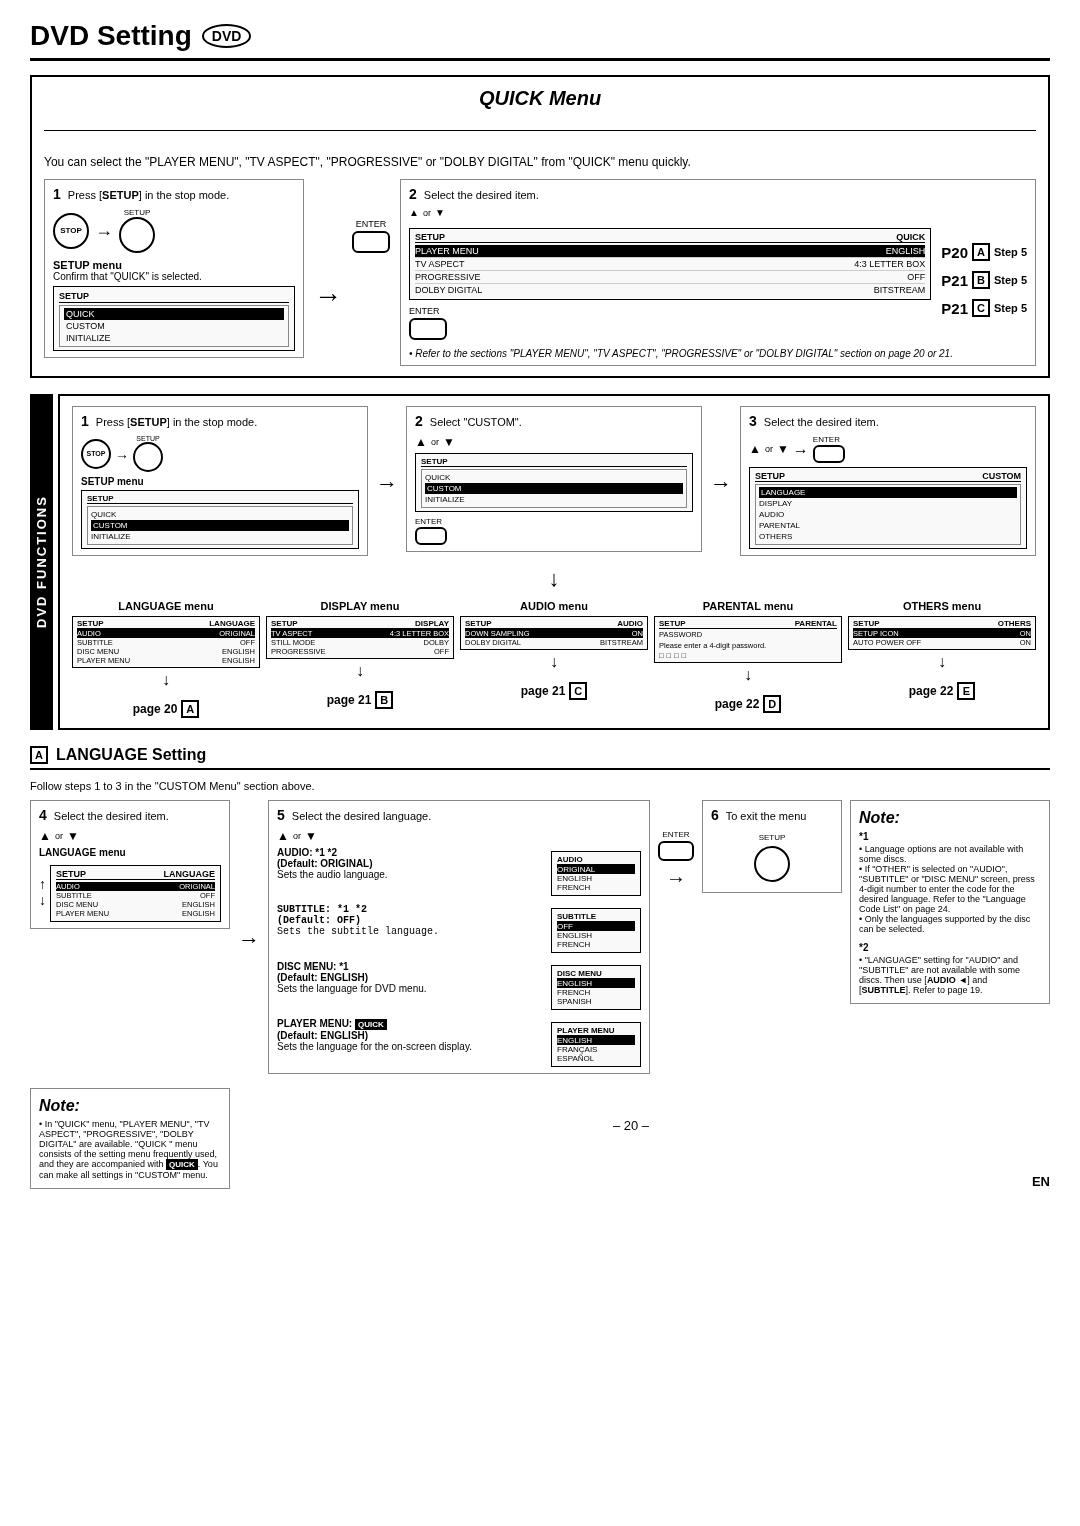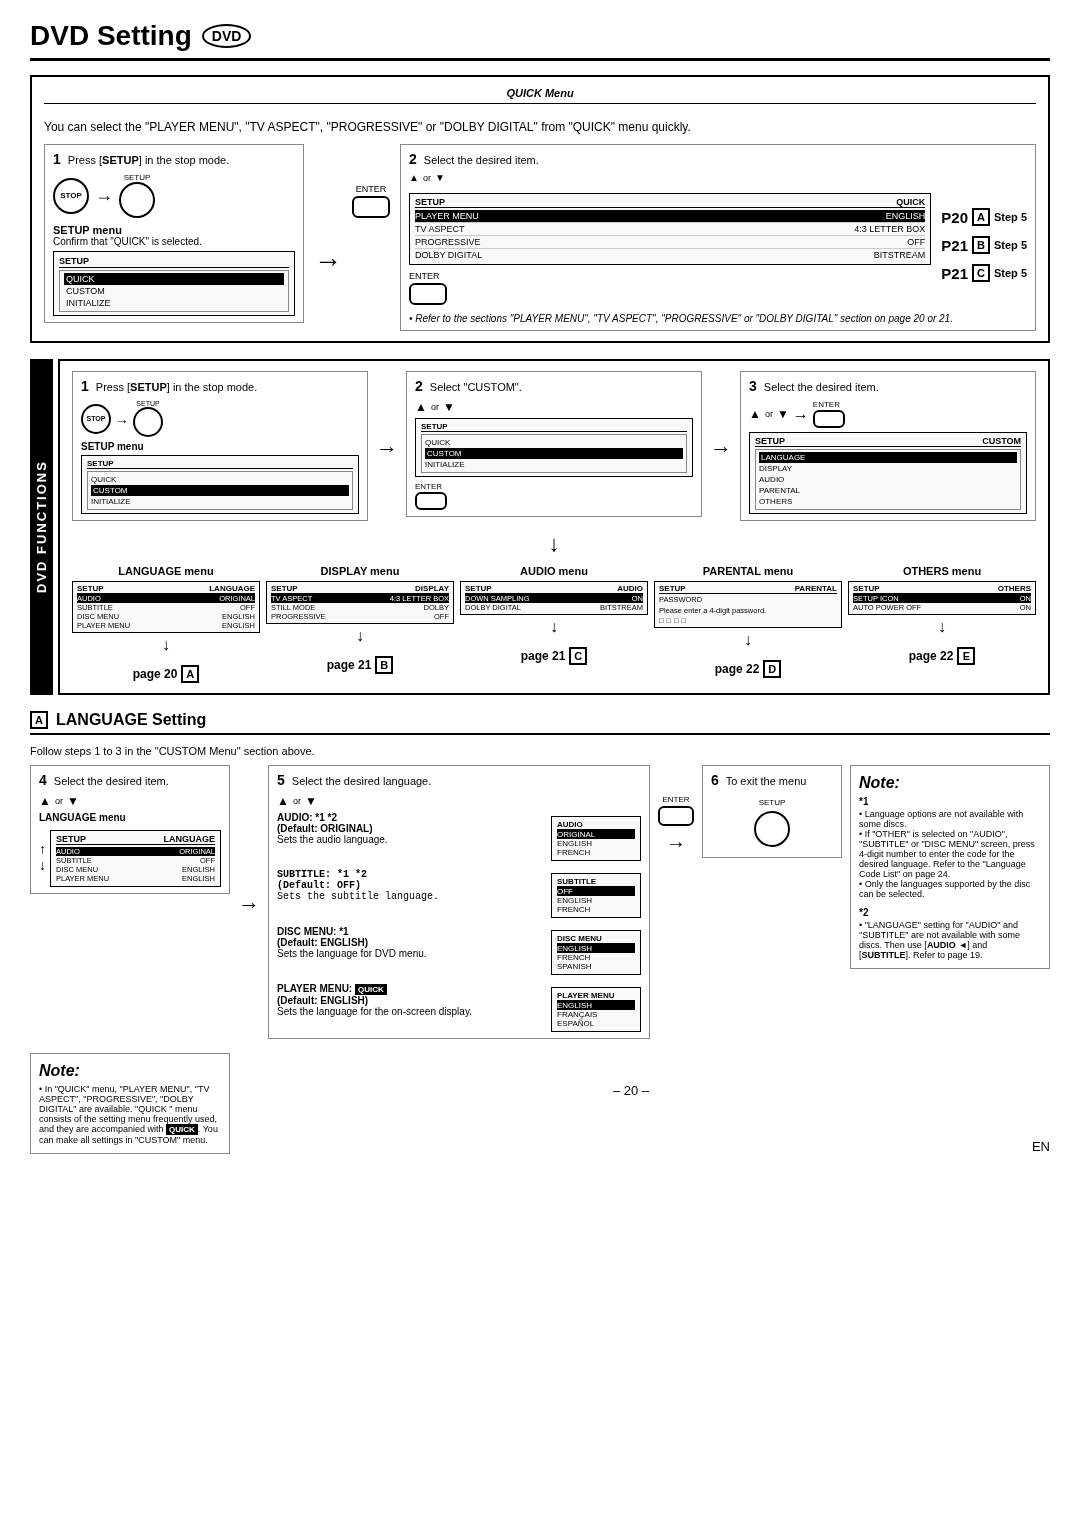--- a/index.html
+++ b/index.html
@@ -24,25 +24,25 @@
     }
 
     .section-box {
       border: 2px solid #000;
       margin-bottom: 16px;
       padding: 10px 12px;
     }
     .section-title {
       font-style: italic;
       font-weight: bold;
-      font-size: 11px;
+      font-size: 20px;
       text-align: center;
-      margin-bottom: 16px;
+      margin-bottom: 24px;
       border-bottom: 1px solid #000;
-      padding-bottom: 4px;
+      padding-bottom: 20px;
     }
     .intro-text {
       font-size: 12px;
       margin-bottom: 10px;
     }
 
     
     .steps-row {
       display: flex;
       gap: 10px;
@@ -771,15 +771,15 @@
       <div class="note-title">Note:</div>
       <div style="font-size:9px;">
         • In "QUICK" menu, "PLAYER MENU", "TV ASPECT", "PROGRES­SIVE", "DOLBY DIGITAL" are available. "QUICK " menu consists of the setting menu frequently used, and they are accompanied with <span class="quick-badge">QUICK</span>. You can make all settings in "CUSTOM" menu.
       </div>
     </div>
 
     <div style="text-align:center;flex:1;">
       <div style="font-size:13px;margin-top:30px;">– 20 –</div>
     </div>
 
-    <div style="font-weight:normal;font-size:13px;align-self:flex-end;">EN</div>
+    <div style="font-weight:bold;font-size:13px;align-self:flex-end;">EN</div>
   </div>
 </div>
 
 </body></html>

